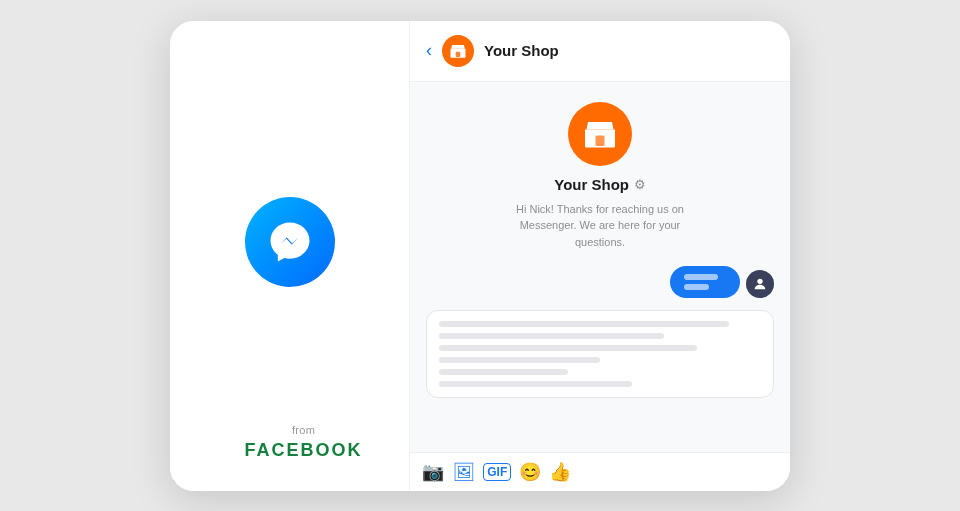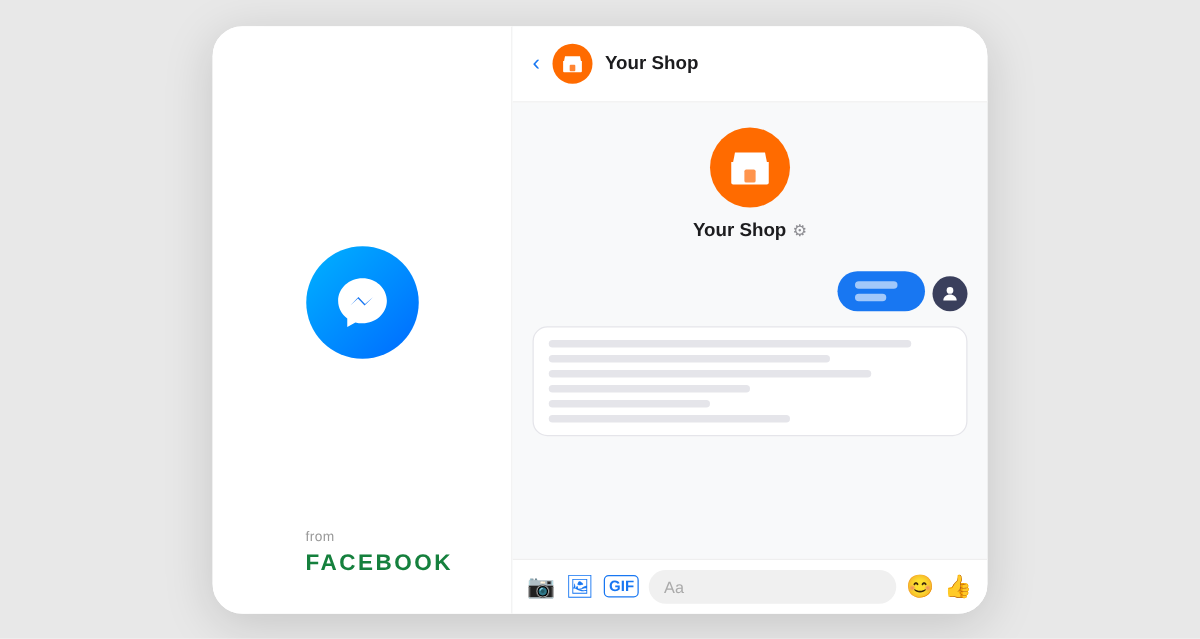--- a/index.html
+++ b/index.html
@@ -53,21 +53,21 @@
       align-items: center;
       justify-content: center;
     }
 
     .messenger-icon svg {
       width: 52px;
       height: 52px;
     }
 
     .from-facebook {
-      text-align: left;
+      text-align: center;
       margin-left: 28px;
     }
 
     .from-label {
       font-size: 11px;
       color: #999;
       letter-spacing: 0.3px;
       margin-bottom: 4px;
     }
 
@@ -334,20 +334,21 @@
           <svg viewBox="0 0 24 24" fill="white" xmlns="http://www.w3.org/2000/svg">
             <path d="M3 9l1-5h16l1 5H3z"></path>
             <path d="M2 9h20v11a1 1 0 01-1 1H3a1 1 0 01-1-1V9z"></path>
             <rect x="9" y="13" width="6" height="7" rx="1" fill="rgba(255,102,0,0.7)"></rect>
           </svg>
         </div>
         <div class="shop-name-row">
           <span class="shop-name">Your Shop</span>
           <span class="gear-icon">⚙</span>
         </div>
+        <div class="shop-greeting">Hi Nick! Thanks for reaching us on Messenger. We are here for your questions.</div>
       </div>
 
       <div class="messages-area">
 
         <div class="message-row-right">
           <div class="message-bubble">
             <div class="bubble-line w80"></div>
             <div class="bubble-line w60"></div>
           </div>
           <div class="user-avatar-small">
@@ -367,21 +368,18 @@
           <div class="card-line cw60"></div>
         </div>
 
       </div>
     </div>
 
     <div class="chat-input-bar">
       <span class="input-icon">📷</span>
       <span class="input-icon">🖼</span>
       <span class="input-icon" style="font-size:12px; font-weight:700; color:#1877F2; border:1.5px solid #1877F2; border-radius:4px; padding:1px 3px;">GIF</span>
-      <div class="text-input-area">
-        <span style="color:#aaa;">Aa</span>
-      </div>
       <span class="emoji-icon">😊</span>
       <span class="thumb-icon">👍</span>
     </div>
 
   </div>
 </div>
 
 </body></html>

